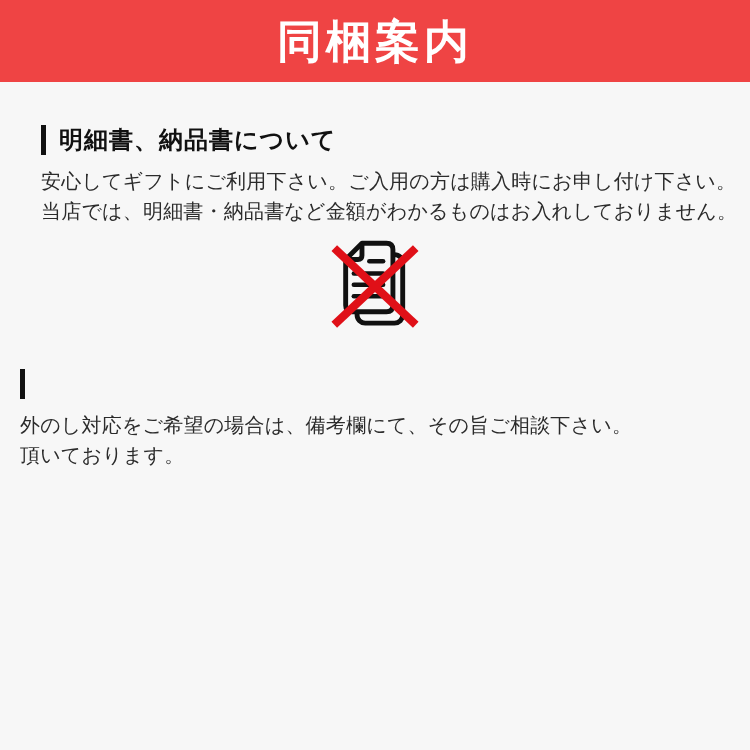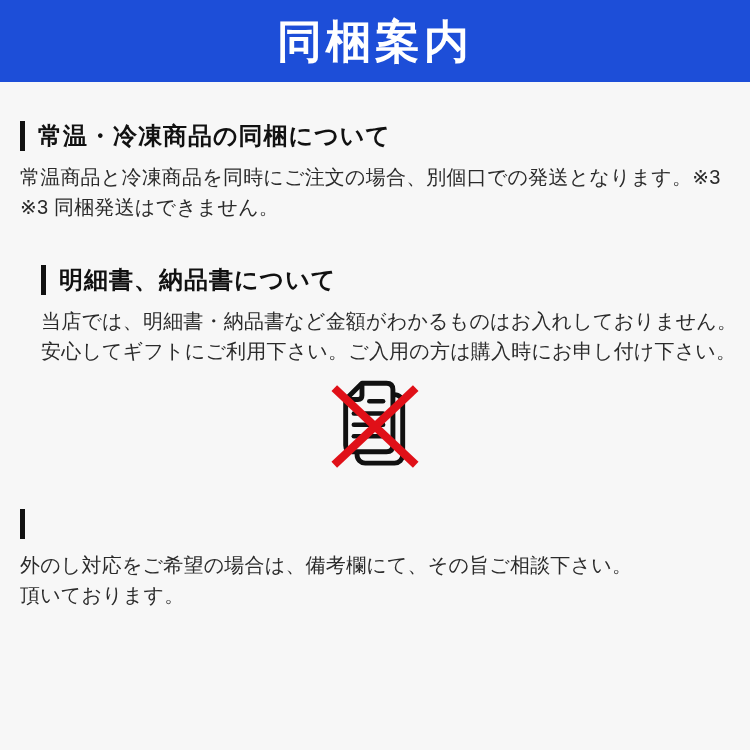--- a/index.html
+++ b/index.html
@@ -6,21 +6,21 @@
   body {
     width: 750px;
     height: 750px;
     background: #f7f7f7;
     font-family: "Liberation Sans", "DejaVu Sans", sans-serif;
     color: #2b2b2b;
     overflow: hidden;
   }
   .header {
     height: 82px;
-    background: #1d4ed8;
+    background: #ef4444;
     display: flex;
     align-items: center;
     justify-content: center;
   }
   .header-title {
     color: #ffffff;
     font-size: 45px;
     font-weight: bold;
     letter-spacing: 4px;
     line-height: 1;
@@ -64,39 +64,29 @@
 </style>
 </head>
 <body>
 
 <div class="header">
   <div class="header-title">同梱案内</div>
 </div>
 
 <div class="content">
 
-  <section class="sec-1">
-    <h2 class="section-heading">
-      <span class="heading-bar"></span>
-      <span>常温・冷凍商品の同梱について</span>
-    </h2>
-    <div class="section-body">
-      <p class="body-line">常温商品と冷凍商品を同時にご注文の場合、別個口での発送となります。※3</p>
-      <p class="body-line">※3 同梱発送はできません。</p>
-    </div>
-  </section>
 
   <section class="sec-2">
     <h2 class="section-heading">
       <span class="heading-bar"></span>
       <span>明細書、納品書について</span>
     </h2>
     <div class="section-body">
+      <p class="body-line">安心してギフトにご利用下さい。ご入用の方は購入時にお申し付け下さい。</p>
       <p class="body-line">当店では、明細書・納品書など金額がわかるものはお入れしておりません。</p>
-      <p class="body-line">安心してギフトにご利用下さい。ご入用の方は購入時にお申し付け下さい。</p>
     </div>
   </section>
 
   <div class="icon-wrap">
     <svg width="88" height="92" viewBox="0 0 108 112" aria-hidden="true">
       <g fill="none" stroke="#111111" stroke-width="6" stroke-linejoin="round">
 
         <rect x="32" y="20" width="56" height="84" rx="10"></rect>
 
         <path d="M38 6 H68 Q76 6 76 14 V82 Q76 90 68 90 H26 Q18 90 18 82 V26 Z" fill="#f7f7f7"></path>

